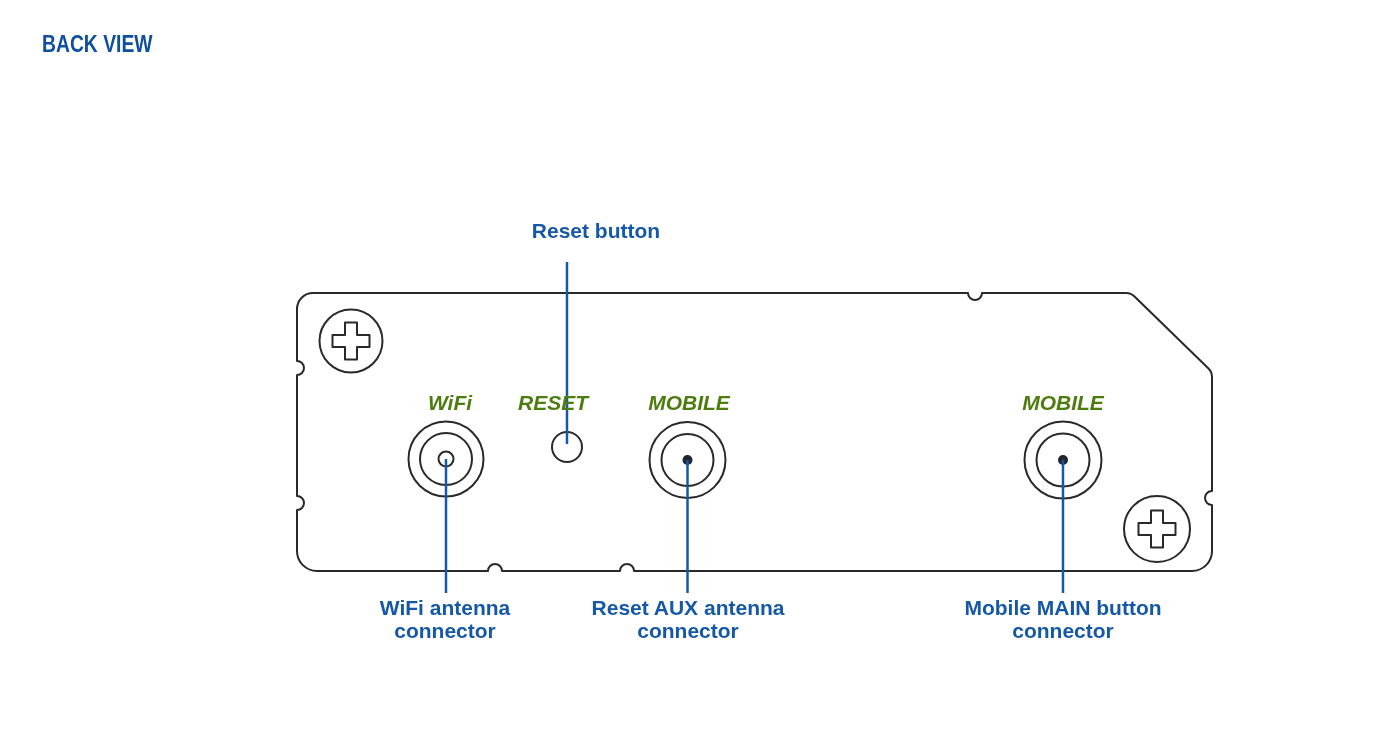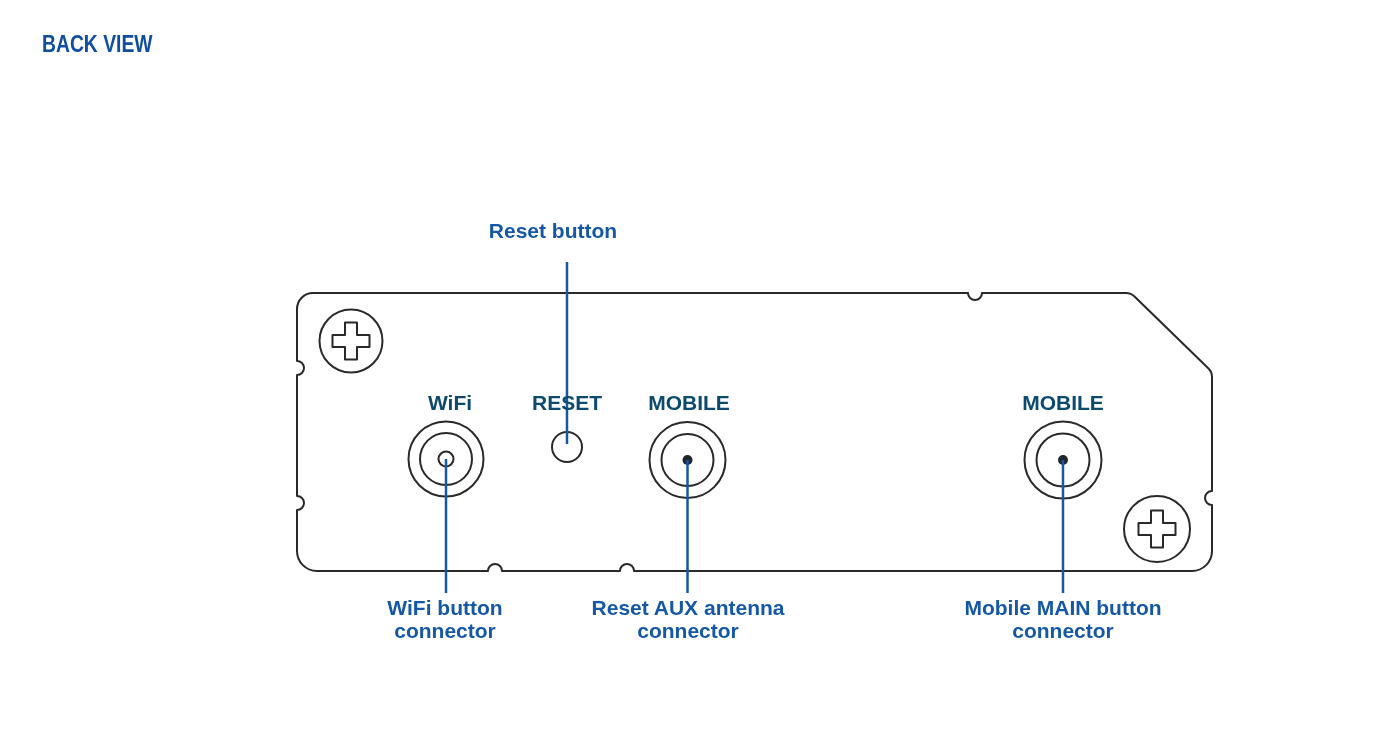--- a/index.html
+++ b/index.html
@@ -9,21 +9,21 @@
   }
   .stage svg{position:absolute;left:0;top:0;}
   .page-title{
     position:absolute;left:42px;top:31px;margin:0;
     font-size:23px;font-weight:700;color:#0f4ea0;
     letter-spacing:0px;transform:scaleX(0.84);transform-origin:0 50%;
     white-space:nowrap;
   }
   .panel-label{
     position:absolute;top:391px;transform:translateX(-50%);
-    font-size:21px;font-weight:700;color:#0c4a6e;white-space:nowrap;
+    font-size:21px;font-weight:700;color:#4d7c0f;white-space:nowrap;font-style:italic;
   }
   .callout{
     position:absolute;transform:translateX(-50%);
     font-size:21px;font-weight:700;color:#1558a7;
     text-align:center;line-height:23px;white-space:nowrap;
   }
   .callout-reset{top:219px;}
   .callout-bottom{top:596px;}
 </style>
 </head>
@@ -78,28 +78,28 @@
       <circle cx="1063" cy="460" r="5" fill="#22252b"></circle>
     </g>
 
     <line x1="567" y1="262" x2="567" y2="444" stroke="#1558a7" stroke-width="2.5"></line>
     <line x1="446" y1="459" x2="446" y2="593" stroke="#1558a7" stroke-width="2.5"></line>
     <line x1="687.5" y1="460" x2="687.5" y2="593" stroke="#1558a7" stroke-width="2.5"></line>
     <line x1="1063" y1="460" x2="1063" y2="593" stroke="#1558a7" stroke-width="2.5"></line>
   </svg>
 
   <div class="panel-label" style="left:450px">WiFi</div>
-  <div class="panel-label" style="left:567px">RESET</div>
+  <div class="panel-label" style="left:553px">RESET</div>
   <div class="panel-label" style="left:689px">MOBILE</div>
   <div class="panel-label" style="left:1063px">MOBILE</div>
 
-  <div class="callout callout-reset" style="left:553px">Reset button</div>
+  <div class="callout callout-reset" style="left:596px">Reset button</div>
 
   <div class="callout callout-bottom" style="left:445px">
-    <div>WiFi button</div>
+    <div>WiFi antenna</div>
     <div>connector</div>
   </div>
 
   <div class="callout callout-bottom" style="left:688px">
     <div>Reset AUX antenna</div>
     <div>connector</div>
   </div>
 
   <div class="callout callout-bottom" style="left:1063px">
     <div>Mobile MAIN button</div>

